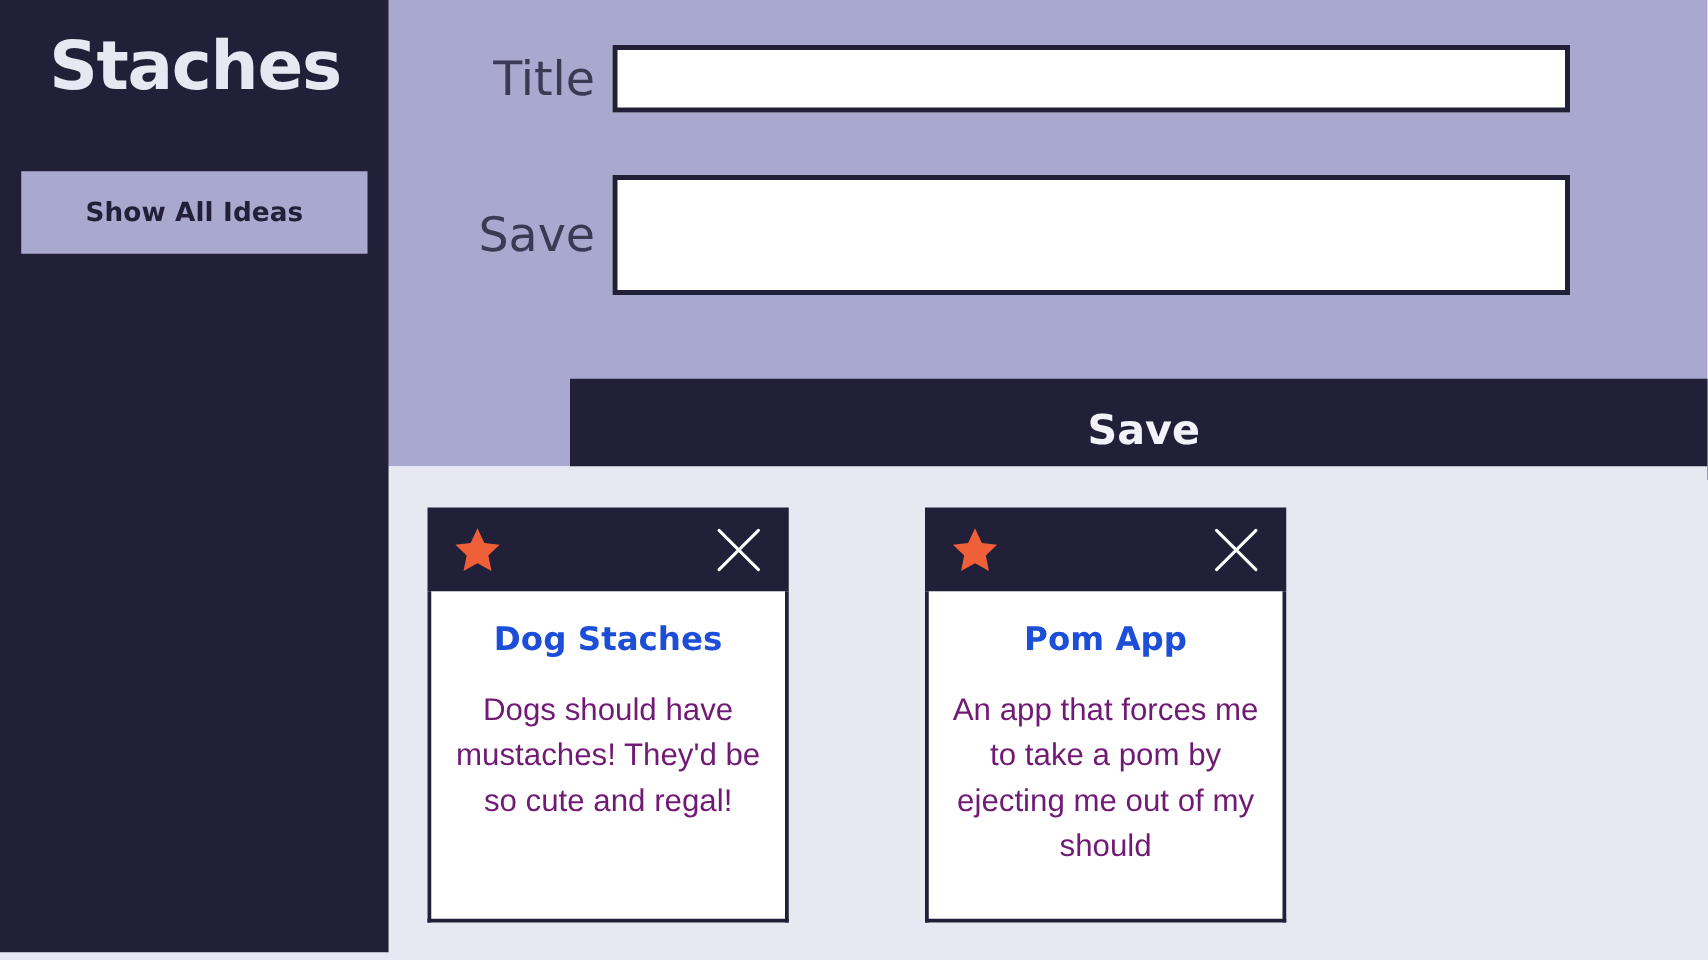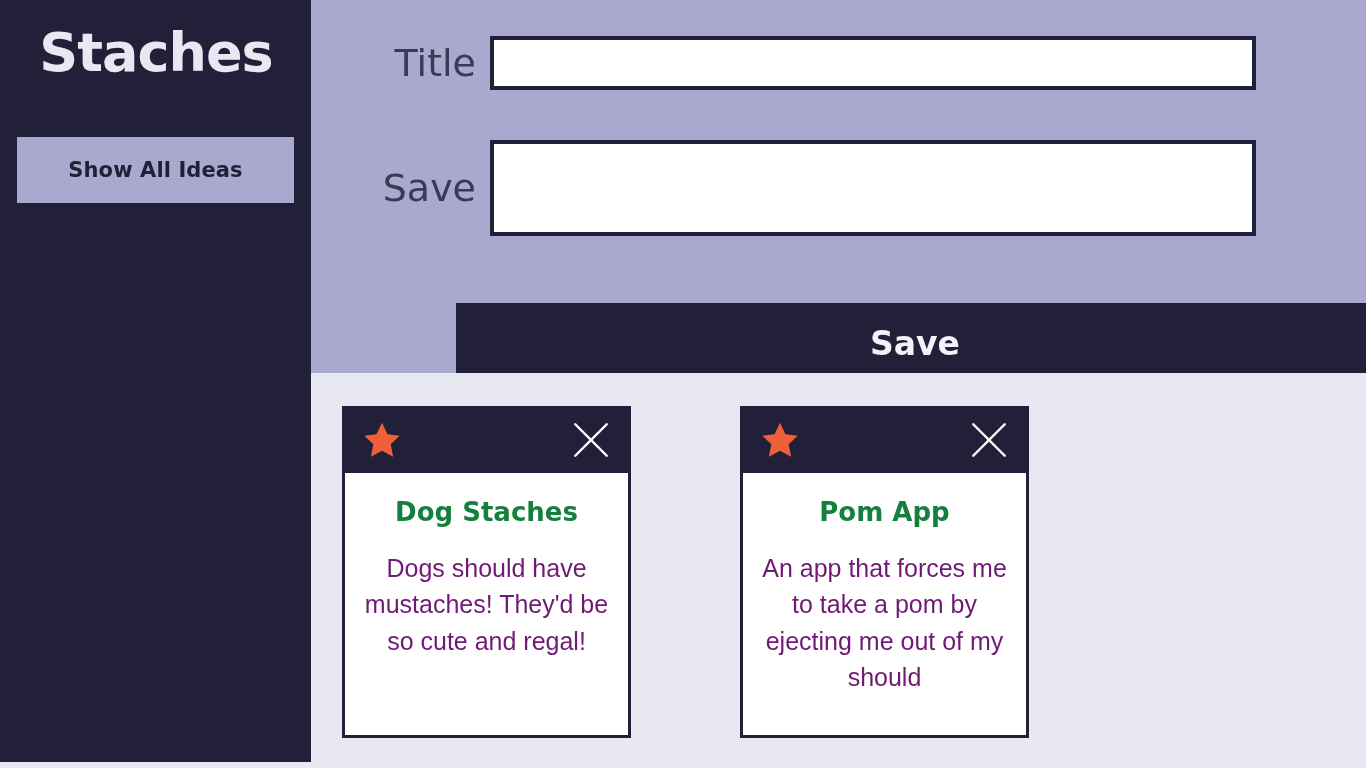--- a/index.html
+++ b/index.html
@@ -182,21 +182,21 @@
     border: 3px solid #222039;
     border-top: none;
     box-sizing: border-box;
     min-height: 265px;
     padding: 18px 14px 22px 14px;
     text-align: center;
   }
   .card-title {
     font-size: 26px;
     font-weight: 700;
-    color: #15803d;
+    color: #1d4ed8;
     margin: 6px 0 22px 0;
     font-family: "DejaVu Sans", sans-serif;
     line-height: 1.2;
   }
   .card-text {
     font-size: 25px;
     font-weight: 400;
     color: #701a75;
     line-height: 1.45;
     font-family: "Liberation Sans", sans-serif;

